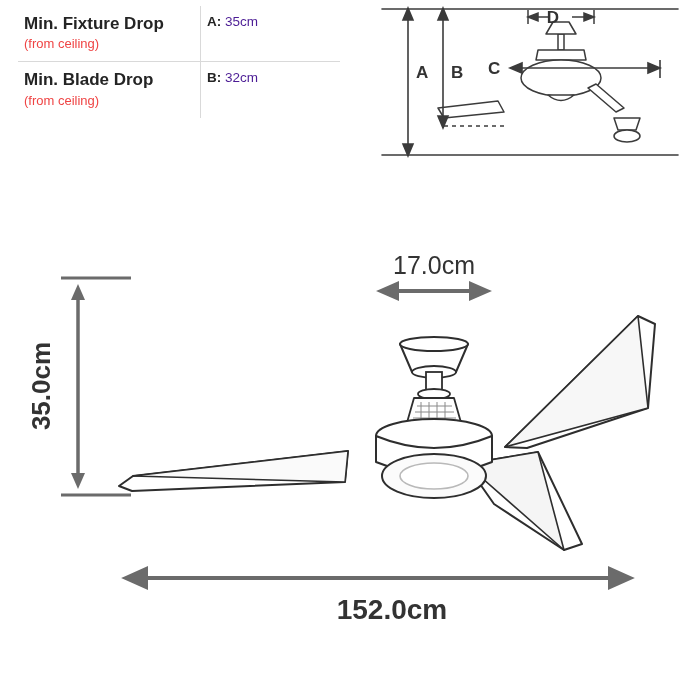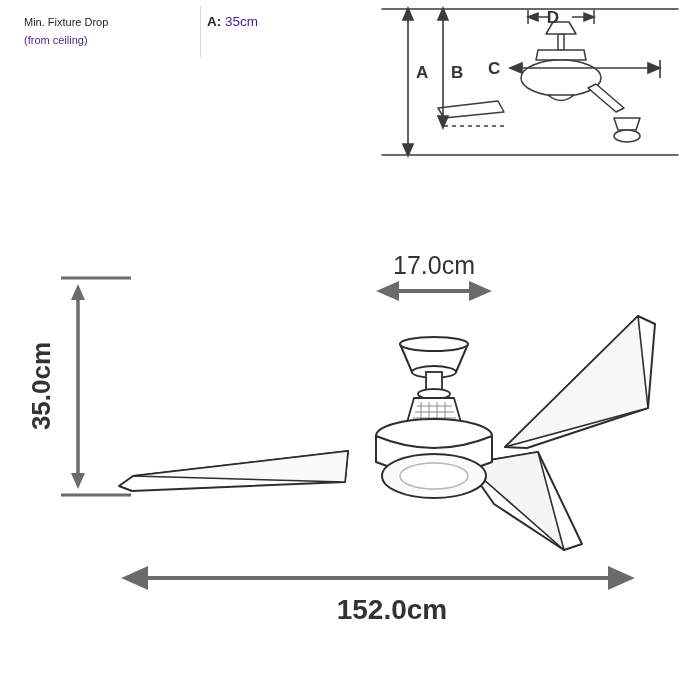--- a/index.html
+++ b/index.html
@@ -34,27 +34,27 @@
     padding: 7px 4px 8px 6px;
     vertical-align: top;
     font-size: 13.5px;
     line-height: 1.32;
   }
   .spec-label {
     width: 172px;
     border-right: 1px solid #d9d9d9;
   }
   .spec-label .name {
-    font-weight: normal;
+    font-weight: bold;
     color: #242424;
-    font-size: 11px;
+    font-size: 17px;
   }
   .spec-label .sub {
-    color: #4c1d95;
-    font-size: 11px;
+    color: #ef4444;
+    font-size: 13px;
     font-weight: normal;
   }
   .spec-label .inline-sub {
     color: #6d6d6d;
     font-size: 12.5px;
     font-weight: normal;
   }
   .spec-value .key {
     font-weight: bold;
     color: #242424;
@@ -92,20 +92,30 @@
 <table class="spec-table">
   <tbody>
       <tr>
     <td class="spec-label">
       <span class="name">Min. Fixture Drop</span><br>
       <span class="sub">(from ceiling)</span>
     </td>
     <td class="spec-value">
       <span class="key">A:</span>
       <span class="val">35cm</span>
+    </td>
+  </tr>
+  <tr>
+    <td class="spec-label">
+      <span class="name">Min. Blade Drop</span><br>
+      <span class="sub"> (from ceiling)</span>
+    </td>
+    <td class="spec-value">
+      <span class="key">B:</span>
+      <span class="val">32cm</span>
     </td>
   </tr>
 </tbody>
   </table>
 
 <svg class="schematic" viewBox="0 0 312 168">
   <g stroke="#3b3b3b" fill="none" stroke-width="1.6" stroke-linecap="round" stroke-linejoin="round">
 
     <line x1="4" y1="9" x2="300" y2="9"></line>
 

